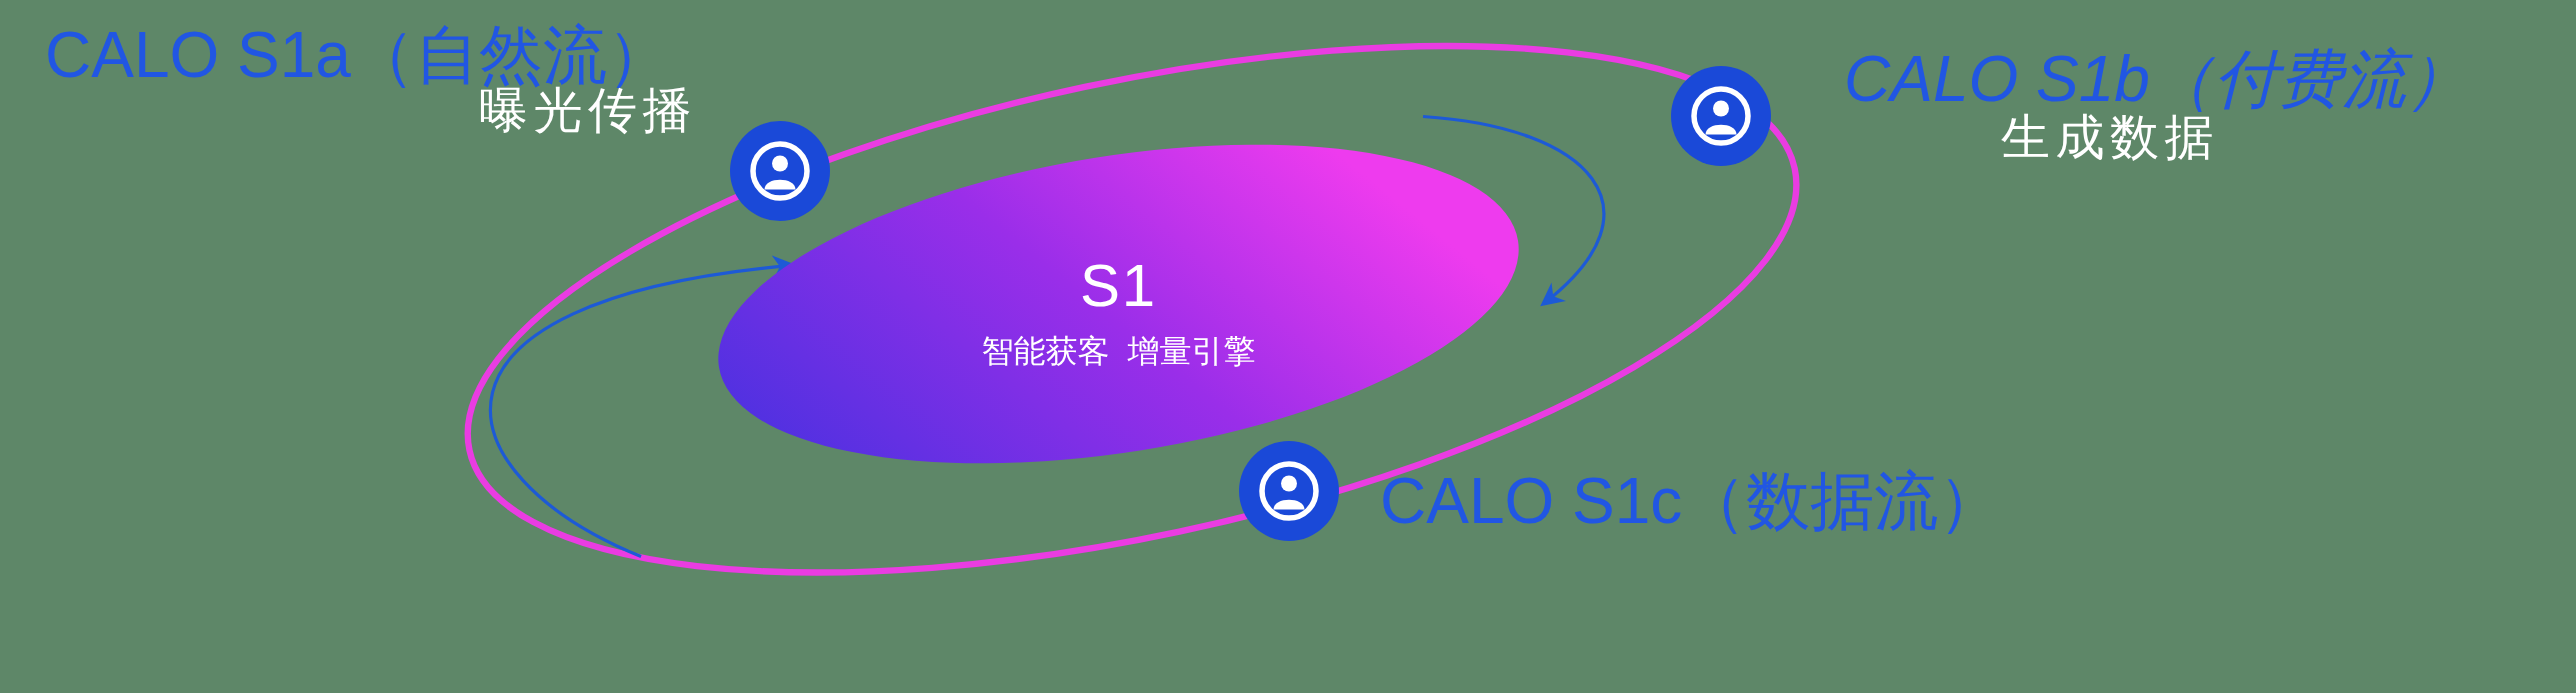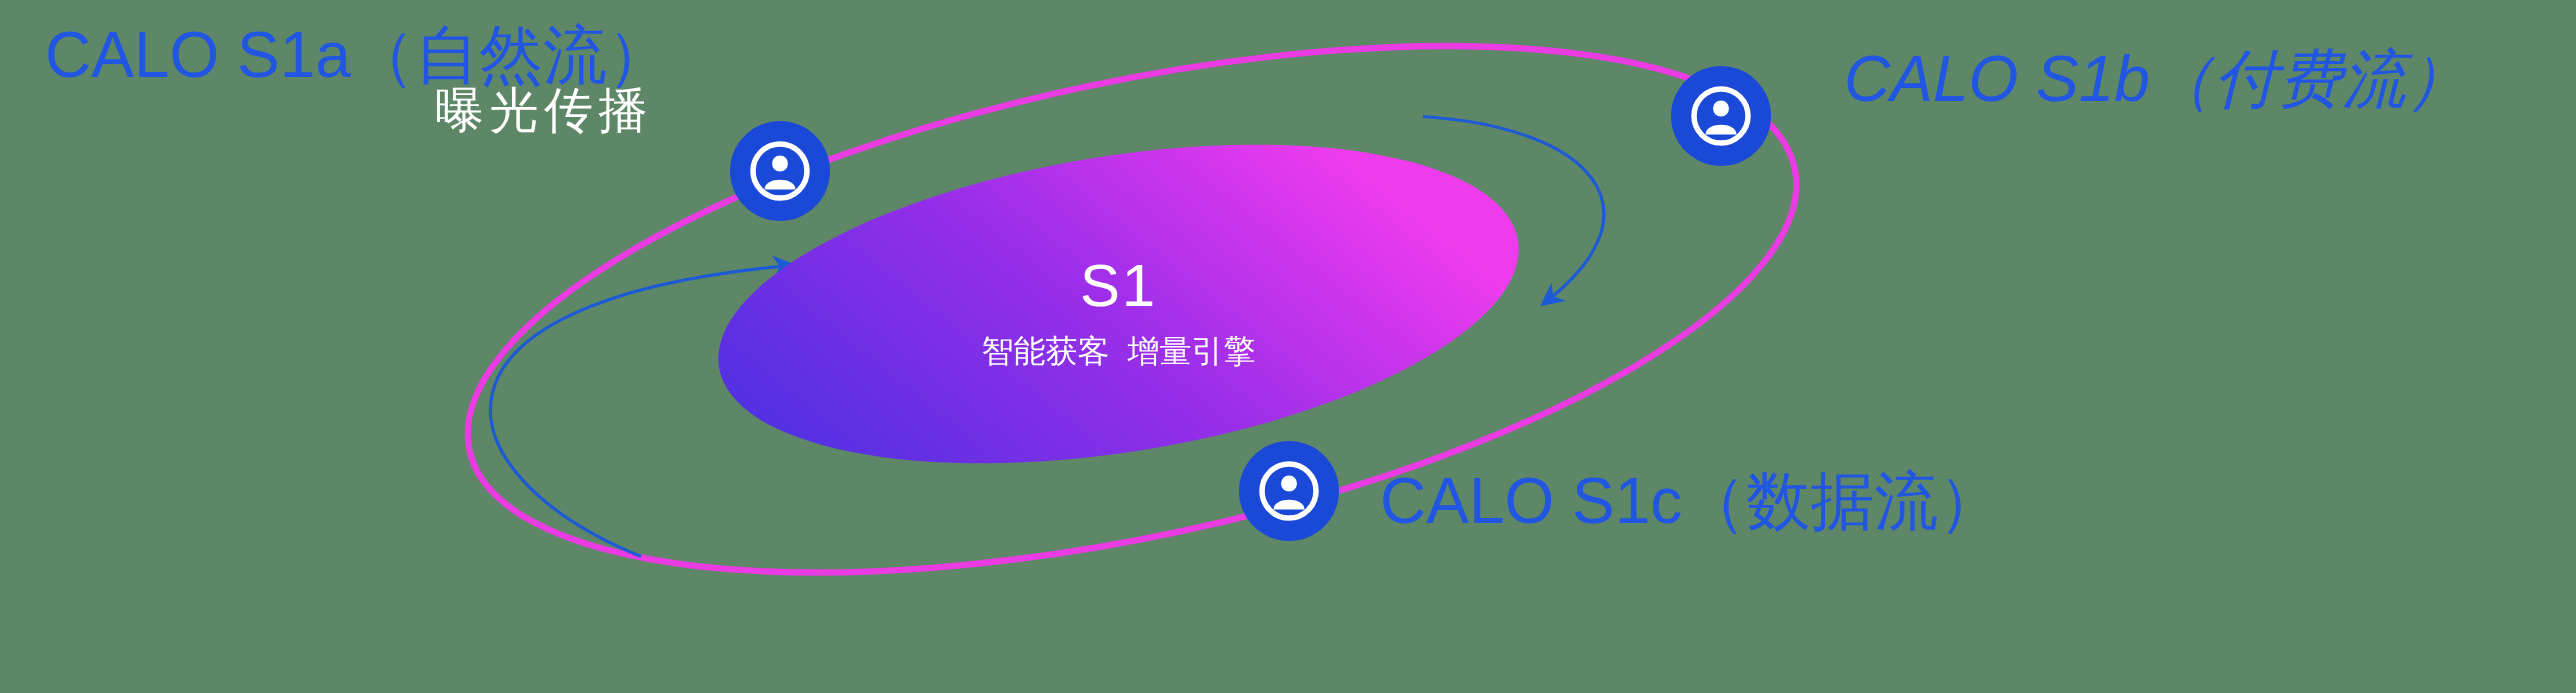--- a/index.html
+++ b/index.html
@@ -41,21 +41,21 @@
   .node svg{width:100%;height:100%;display:block;}
   .node-bg{fill:var(--node-blue);}
   .node-ring{fill:none;stroke:#fff;stroke-width:5.5;}
   .node-person{fill:#fff;}
   .label-blue{
     position:absolute;color:var(--label-blue);
     font-size:64px;font-weight:500;white-space:nowrap;line-height:1.1;
   }
   .label-white{
     position:absolute;color:var(--text-white);
-    font-size:49px;font-weight:400;letter-spacing:5.5px;white-space:nowrap;line-height:1.1;
+    font-size:49px;font-weight:400;letter-spacing:5.5px;white-space:nowrap;line-height:1.1;margin-left:44px;
   }
   #label-s1a{left:45px;top:20px;}
   #sub-s1a{left:435px;top:84px;}
   #node-s1a{left:730px;top:121px;}
   #label-s1b{left:1844px;top:44px;font-style:italic;}
   #sub-s1b{left:1957px;top:111px;}
   #node-s1b{left:1671px;top:66px;}
   #node-s1c{left:1239px;top:441px;}
   #label-s1c{left:1380px;top:466px;}
   #sub-s1c{left:1438px;top:578px;}
@@ -107,17 +107,18 @@
       <circle class="node-ring" cx="50" cy="50" r="27"></circle>
       <circle class="node-person" cx="50" cy="42.5" r="8"></circle>
       <path class="node-person" d="M 34.5 68.5 C 34.5 55.5 65.5 55.5 65.5 68.5 Z"></path>
     </svg>
   </div>
 
   <div class="label-blue" id="label-s1a">CALO S1a（自然流）</div>
   <div class="label-white" id="sub-s1a">曝光传播</div>
 
   <div class="label-blue" id="label-s1b">CALO S1b（付费流）</div>
+  <div class="label-white" id="sub-s1b">生成数据</div>
 
   <div class="label-blue" id="label-s1c">CALO S1c（数据流）</div>
 
 </div>
 
 
 </body></html>

